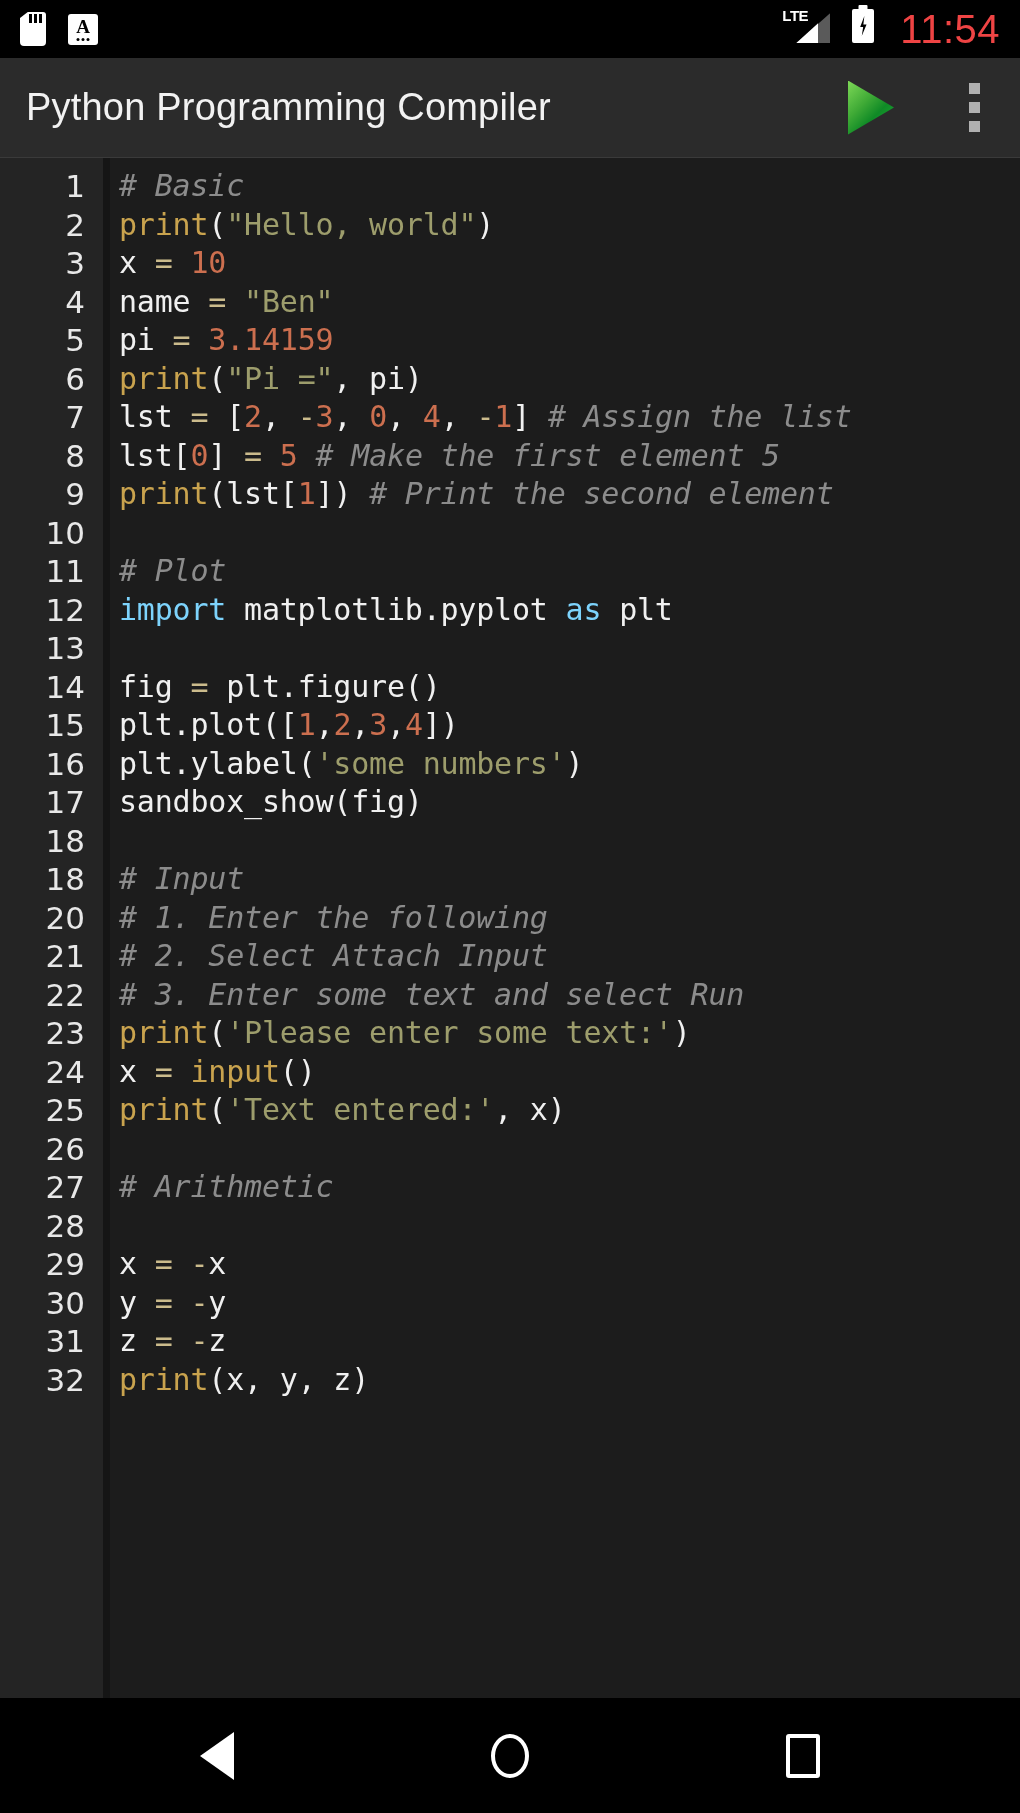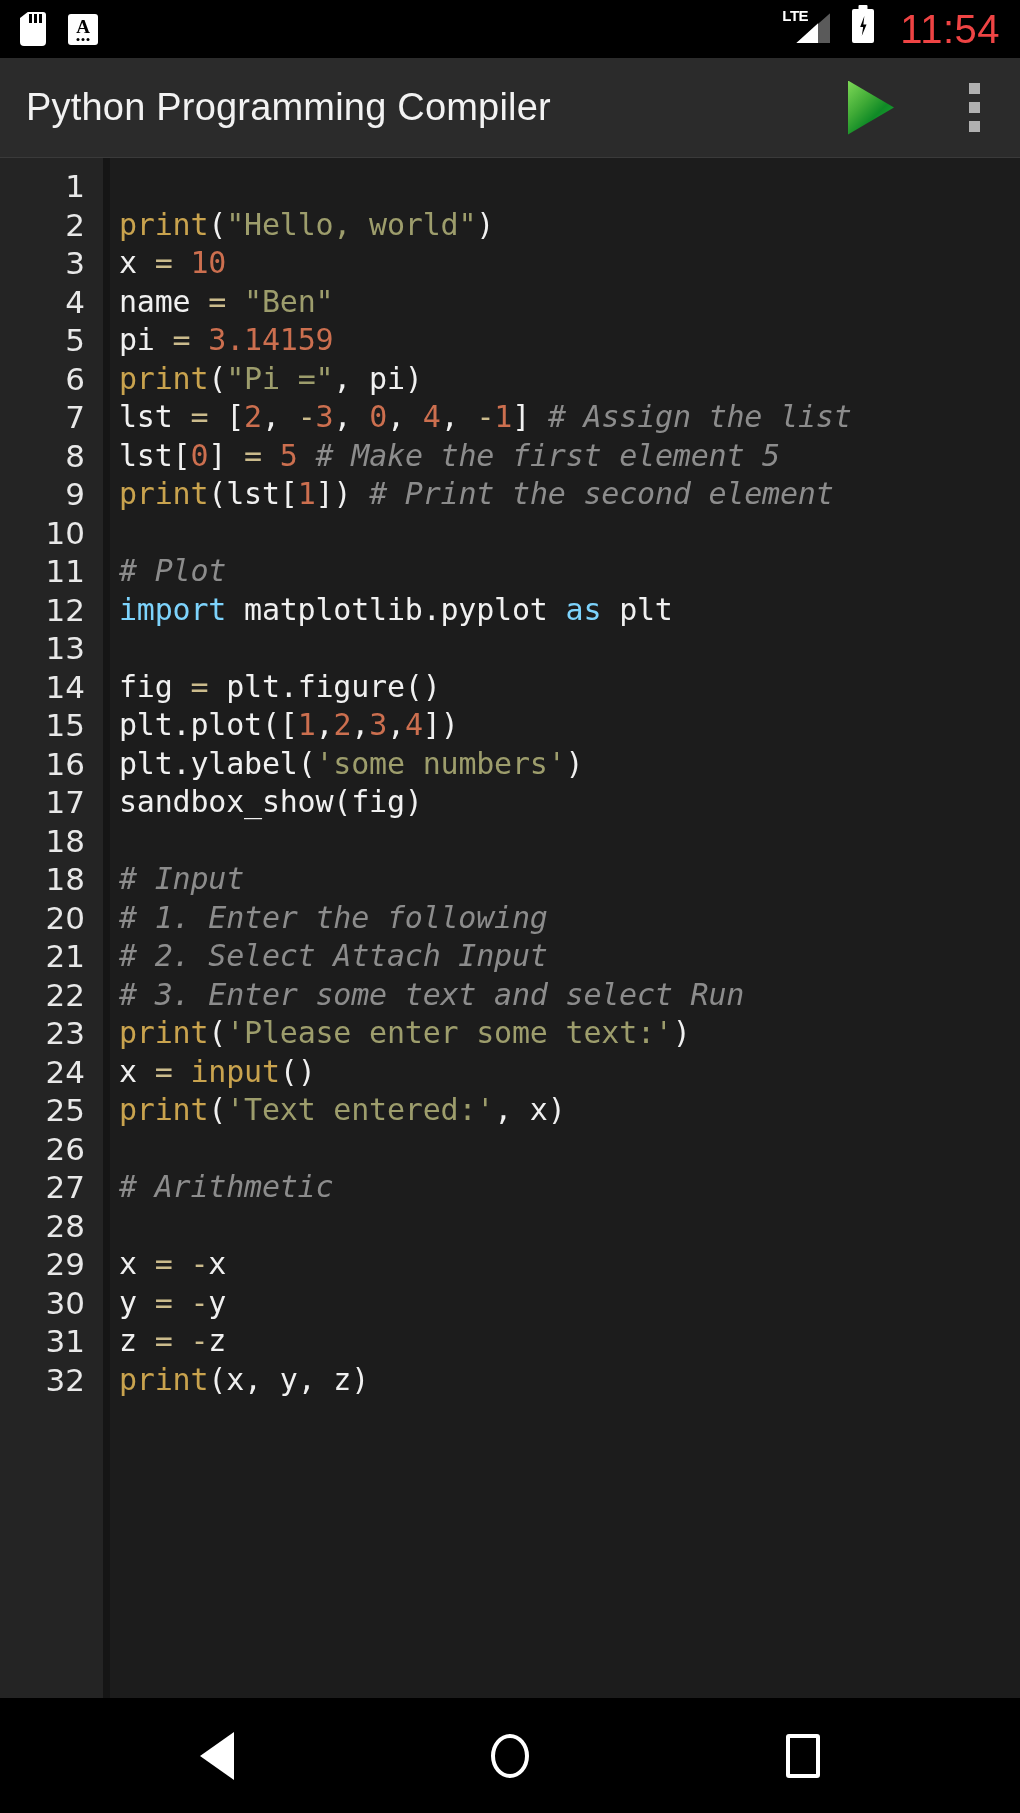--- a/index.html
+++ b/index.html
@@ -357,20 +357,21 @@
     </div>
   </div>
 </div>
 
 <div class="editor">
   <div class="gutter-bg"></div>
   <div class="gutter-rule"></div>
   <div class="code-lines" id="code-lines">
       <div class="line">
         <div class="lineno">1</div>
+        <div class="code"><span class="t-com"># Basic</span></div>
       </div>
       <div class="line">
         <div class="lineno">2</div>
         <div class="code"><span class="t-bi">print</span><span class="t-pun">(</span><span class="t-str">"Hello, world"</span><span class="t-pun">)</span></div>
       </div>
       <div class="line">
         <div class="lineno">3</div>
         <div class="code"><span class="t-id">x </span><span class="t-op">=</span><span class="t-id"> </span><span class="t-num">10</span></div>
       </div>
       <div class="line">

